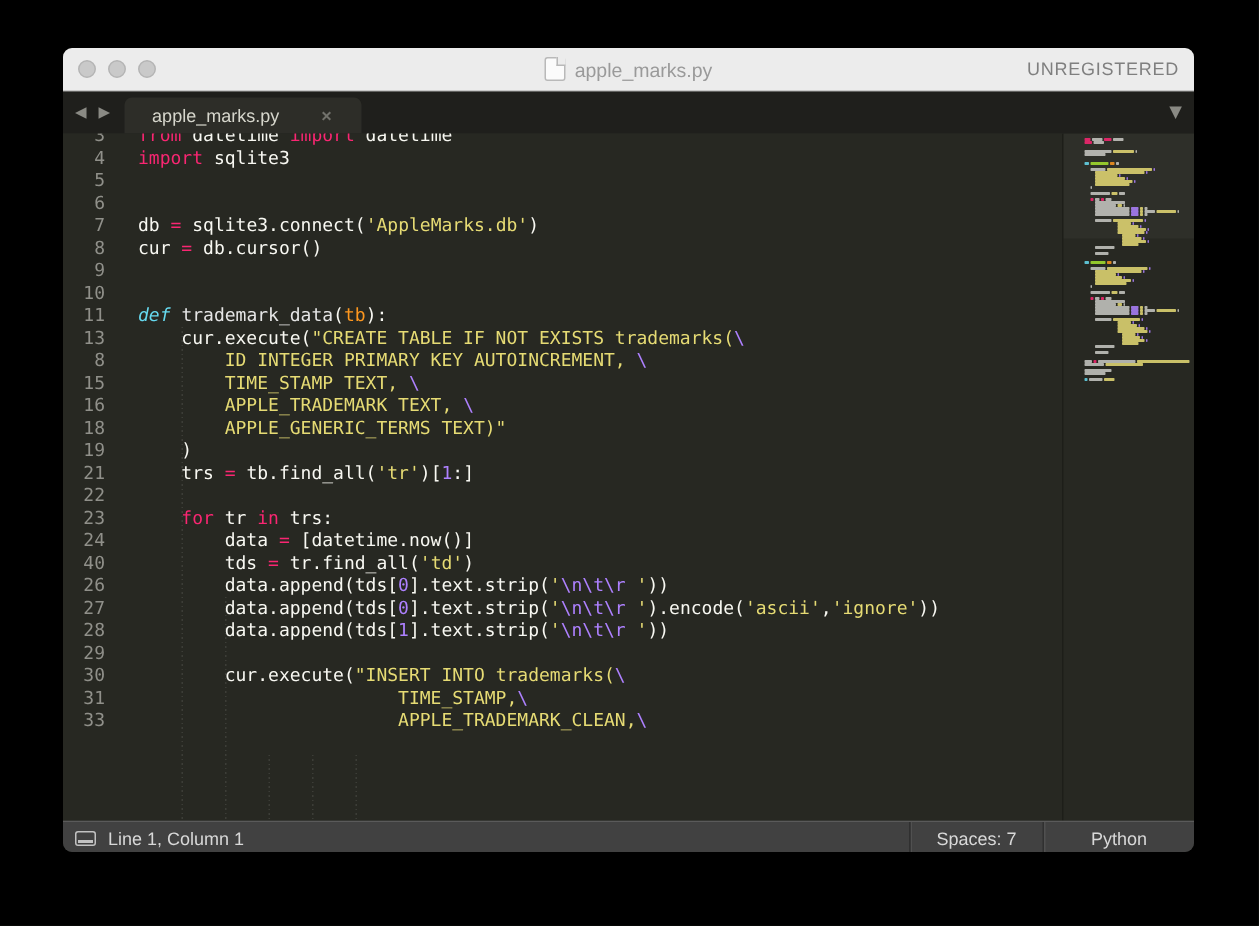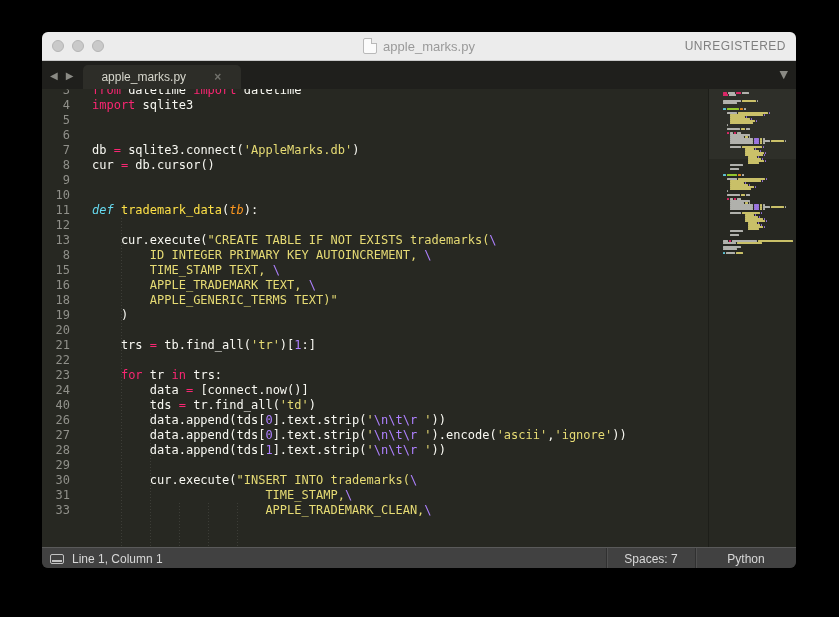--- a/index.html
+++ b/index.html
@@ -32,21 +32,21 @@
     font-family:"DejaVu Sans",sans-serif;}
   
   .editor{position:relative;height:458px;background:#272822;display:flex;overflow:hidden;}
   .codepane{flex:1;overflow:hidden;position:relative;}
   .lines{margin-top:-6px;padding-left:6px;font-family:"DejaVu Sans Mono",monospace;
     font-size:12px;line-height:15px;}
   .line{display:flex;height:15px;white-space:pre;}
   .ln{width:22px;text-align:right;color:#90908a;flex-shrink:0;}
   .code{margin-left:22px;white-space:pre;}
   .c-k{color:#f92672}.c-w{color:#f8f8f2}.c-s{color:#e6db74}.c-n{color:#ae81ff}
-  .c-f{color:#fde047}.c-t{color:#66d9ef;font-style:italic}.c-p{color:#fd971f;font-style:italic}
+  .c-f{color:#e5e5e5}.c-t{color:#66d9ef;font-style:italic}.c-p{color:#fd971f;}
   .guide{position:absolute;width:1px;background:repeating-linear-gradient(
     to bottom,rgba(248,248,242,.10) 0 1px,transparent 1px 3px);}
   
   .minimap{width:88px;flex-shrink:0;border-left:1px solid rgba(0,0,0,.25);
     padding:3px 0 0 14px;box-sizing:border-box;position:relative;}
   .mrow{height:2px;display:flex;}
   .mseg{height:1.5px;margin-right:1px;opacity:.85;border-radius:.5px;}
   .m-k{background:#f92672}.m-w{background:#c9c9c4}.m-s{background:#e6db74}
   .m-n{background:#ae81ff}.m-f{background:#a6e22e}.m-t{background:#66d9ef}.m-p{background:#fd971f}
   .minimap-viewport{position:absolute;left:0;top:0;width:100%;height:70px;
@@ -98,32 +98,30 @@
       <div class="lines">
           <div class="line"><span class="ln">3</span><span class="code"><span class="c-k">from</span><span class="c-w"> datetime </span><span class="c-k">import</span><span class="c-w"> datetime</span></span></div>
           <div class="line"><span class="ln">4</span><span class="code"><span class="c-k">import</span><span class="c-w"> sqlite3</span></span></div>
           <div class="line"><span class="ln">5</span><span class="code"></span></div>
           <div class="line"><span class="ln">6</span><span class="code"></span></div>
           <div class="line"><span class="ln">7</span><span class="code"><span class="c-w">db </span><span class="c-k">=</span><span class="c-w"> sqlite3.connect(</span><span class="c-s">'AppleMarks.db'</span><span class="c-w">)</span></span></div>
           <div class="line"><span class="ln">8</span><span class="code"><span class="c-w">cur </span><span class="c-k">=</span><span class="c-w"> db.cursor()</span></span></div>
           <div class="line"><span class="ln">9</span><span class="code"></span></div>
           <div class="line"><span class="ln">10</span><span class="code"></span></div>
           <div class="line"><span class="ln">11</span><span class="code"><span class="c-t">def</span><span class="c-w"> </span><span class="c-f">trademark_data</span><span class="c-w">(</span><span class="c-p">tb</span><span class="c-w">):</span></span></div>
-          <div class="line"><span class="ln">12</span><span class="code"></span></div>
           <div class="line"><span class="ln">13</span><span class="code"><span class="c-w">    cur.execute(</span><span class="c-s">"CREATE TABLE IF NOT EXISTS trademarks(</span><span class="c-n">\</span></span></div>
           <div class="line"><span class="ln">8</span><span class="code"><span class="c-s">        ID INTEGER PRIMARY KEY AUTOINCREMENT, </span><span class="c-n">\</span></span></div>
           <div class="line"><span class="ln">15</span><span class="code"><span class="c-s">        TIME_STAMP TEXT, </span><span class="c-n">\</span></span></div>
           <div class="line"><span class="ln">16</span><span class="code"><span class="c-s">        APPLE_TRADEMARK TEXT, </span><span class="c-n">\</span></span></div>
           <div class="line"><span class="ln">18</span><span class="code"><span class="c-s">        APPLE_GENERIC_TERMS TEXT)"</span></span></div>
           <div class="line"><span class="ln">19</span><span class="code"><span class="c-w">    )</span></span></div>
-          <div class="line"><span class="ln">20</span><span class="code"></span></div>
           <div class="line"><span class="ln">21</span><span class="code"><span class="c-w">    trs </span><span class="c-k">=</span><span class="c-w"> tb.find_all(</span><span class="c-s">'tr'</span><span class="c-w">)[</span><span class="c-n">1</span><span class="c-w">:]</span></span></div>
           <div class="line"><span class="ln">22</span><span class="code"></span></div>
           <div class="line"><span class="ln">23</span><span class="code"><span class="c-w">    </span><span class="c-k">for</span><span class="c-w"> tr </span><span class="c-k">in</span><span class="c-w"> trs:</span></span></div>
-          <div class="line"><span class="ln">24</span><span class="code"><span class="c-w">        data </span><span class="c-k">=</span><span class="c-w"> [connect.now()]</span></span></div>
+          <div class="line"><span class="ln">24</span><span class="code"><span class="c-w">        data </span><span class="c-k">=</span><span class="c-w"> [datetime.now()]</span></span></div>
           <div class="line"><span class="ln">40</span><span class="code"><span class="c-w">        tds </span><span class="c-k">=</span><span class="c-w"> tr.find_all(</span><span class="c-s">'td'</span><span class="c-w">)</span></span></div>
           <div class="line"><span class="ln">26</span><span class="code"><span class="c-w">        data.append(tds[</span><span class="c-n">0</span><span class="c-w">].text.strip(</span><span class="c-s">'</span><span class="c-n">\n\t\r</span><span class="c-s"> '</span><span class="c-w">))</span></span></div>
           <div class="line"><span class="ln">27</span><span class="code"><span class="c-w">        data.append(tds[</span><span class="c-n">0</span><span class="c-w">].text.strip(</span><span class="c-s">'</span><span class="c-n">\n\t\r</span><span class="c-s"> '</span><span class="c-w">).encode(</span><span class="c-s">'ascii'</span><span class="c-w">,</span><span class="c-s">'ignore'</span><span class="c-w">))</span></span></div>
           <div class="line"><span class="ln">28</span><span class="code"><span class="c-w">        data.append(tds[</span><span class="c-n">1</span><span class="c-w">].text.strip(</span><span class="c-s">'</span><span class="c-n">\n\t\r</span><span class="c-s"> '</span><span class="c-w">))</span></span></div>
           <div class="line"><span class="ln">29</span><span class="code"></span></div>
           <div class="line"><span class="ln">30</span><span class="code"><span class="c-w">        cur.execute(</span><span class="c-s">"INSERT INTO trademarks(</span><span class="c-n">\</span></span></div>
           <div class="line"><span class="ln">31</span><span class="code"><span class="c-s">                        TIME_STAMP,</span><span class="c-n">\</span></span></div>
           <div class="line"><span class="ln">33</span><span class="code"><span class="c-s">                        APPLE_TRADEMARK_CLEAN,</span><span class="c-n">\</span></span></div>
         </div>
       <div class="guide" style="left:79px;top:129px;height:330px;"></div>

